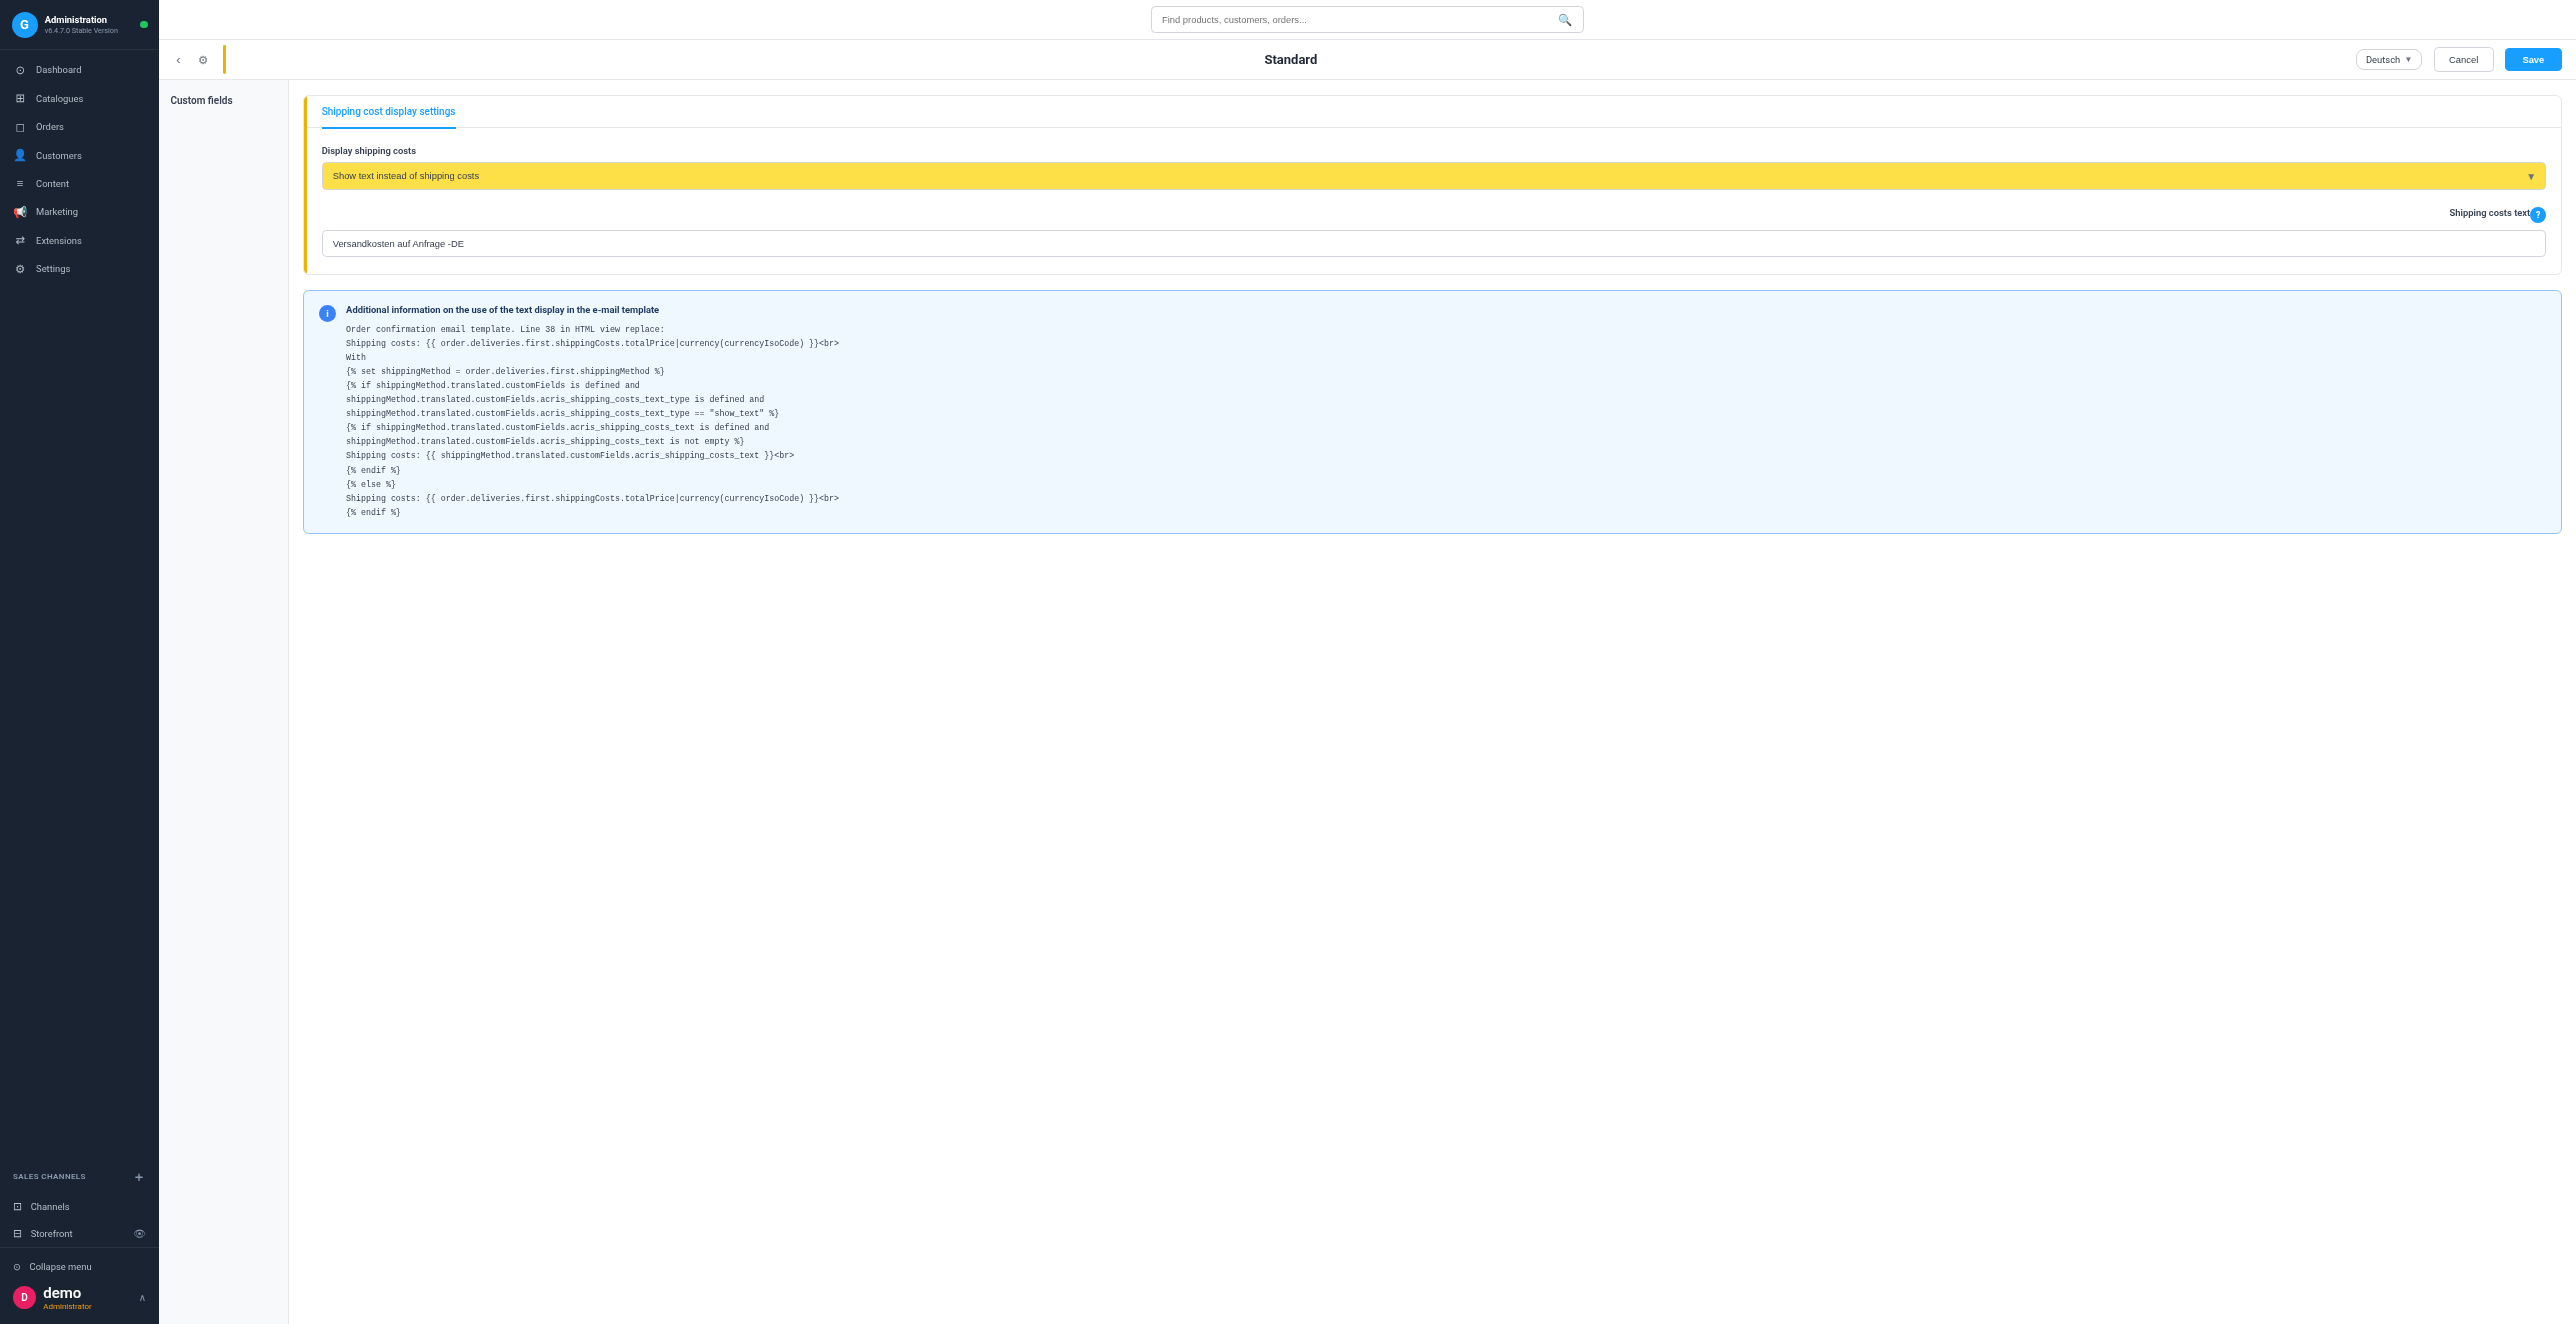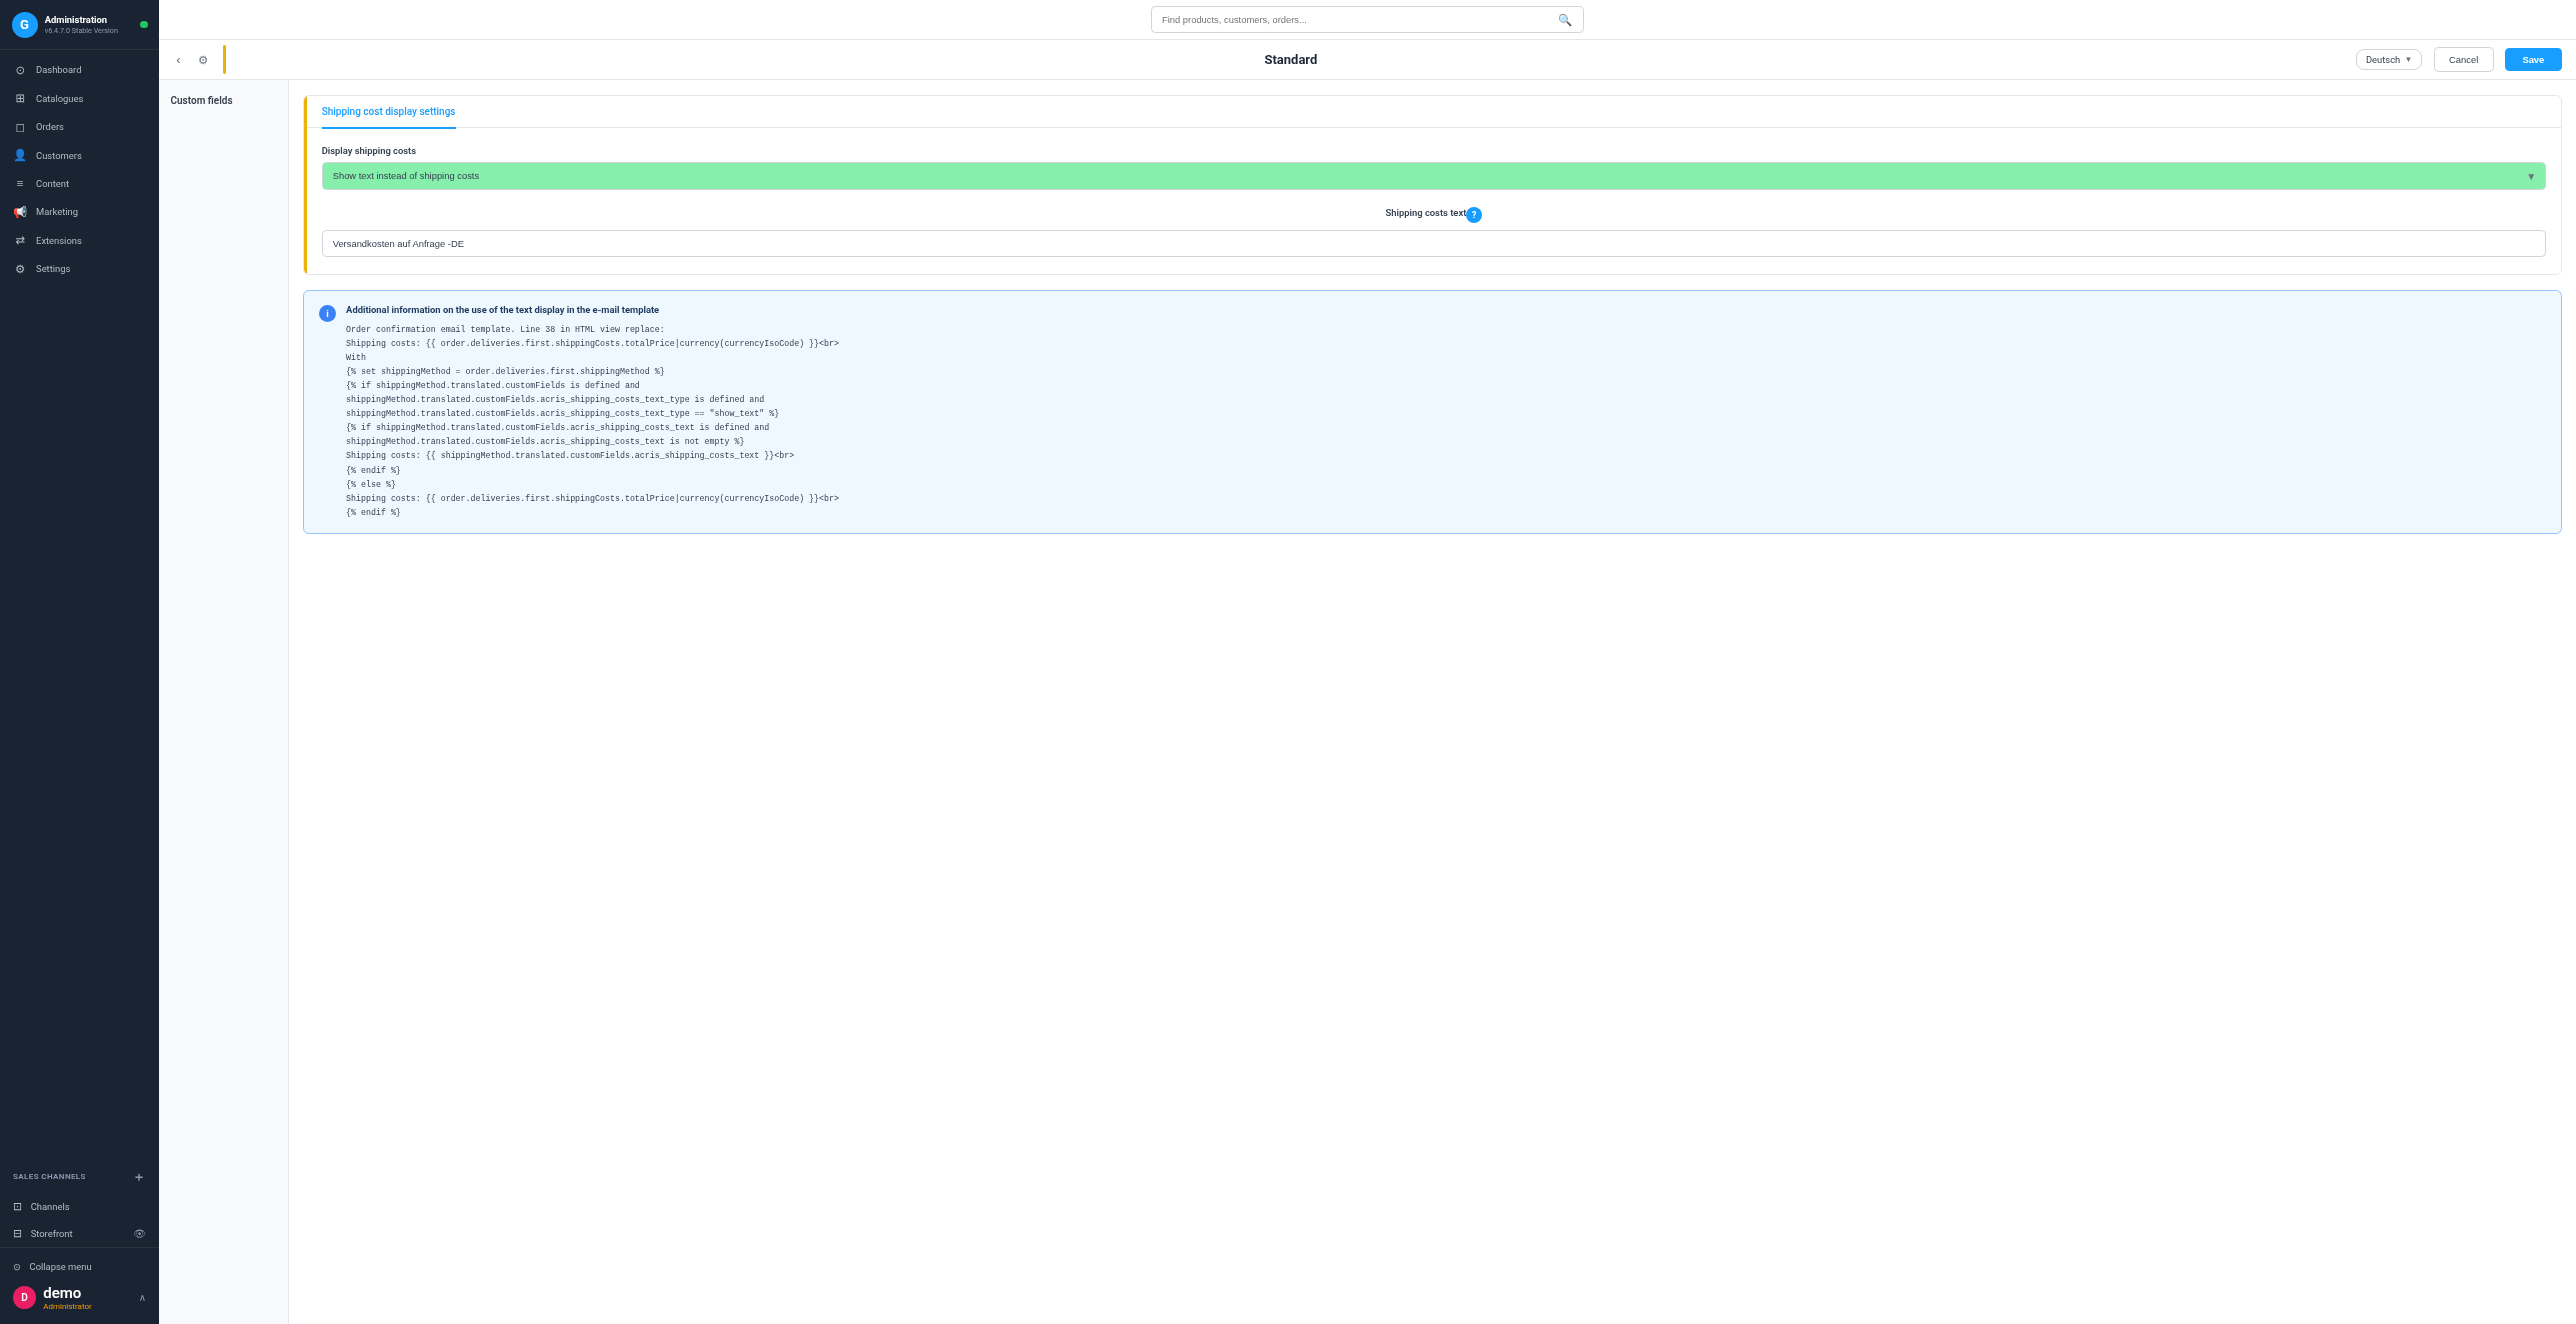--- a/index.html
+++ b/index.html
@@ -173,21 +173,21 @@
       font-size: 9.4px; font-weight: 600; color: #374151; margin-bottom: 5.8px;
     }
 
     .select-wrapper {
       position: relative; margin-bottom: 17.3px;
     }
     .select-field {
       width: 100%; padding: 7.2px 29px 7.2px 10px;
       border: 0.7px solid #d1d5db; border-radius: 4.3px;
       font-size: 9.4px; color: #374151; appearance: none;
-      background: #86efac; cursor: pointer;
+      background: #fde047; cursor: pointer;
     }
     .select-chevron {
       position: absolute; right: 10px; top: 50%; transform: translateY(-50%);
       color: #6b7280; pointer-events: none; font-size: 10px;
     }
     .text-field-label {
       font-size: 9.4px; font-weight: 600; color: #374151; margin-bottom: 5.8px;
     }
     .text-input {
       width: 100%; padding: 7.2px 10px;
@@ -343,21 +343,21 @@
             
             <div class="field-label">Display shipping costs</div>
             <div class="select-wrapper">
               <select class="select-field">
                 <option>Show text instead of shipping costs</option>
               </select>
               <span class="select-chevron">▼</span>
             </div>
 
             
-            <div style="display:flex; align-items:center; justify-content:center; margin-bottom:5.8px;">
+            <div style="display:flex; align-items:center; justify-content:flex-end; margin-bottom:5.8px;">
               <div class="text-field-label">Shipping costs text</div>
               <div class="info-icon-blue">?</div>
             </div>
             <input class="text-input" type="text" style="margin-bottom: 0px;" value="Versandkosten auf Anfrage -DE">
 
           </div>
         </div>
       </div>
 
       <div class="info-box">

